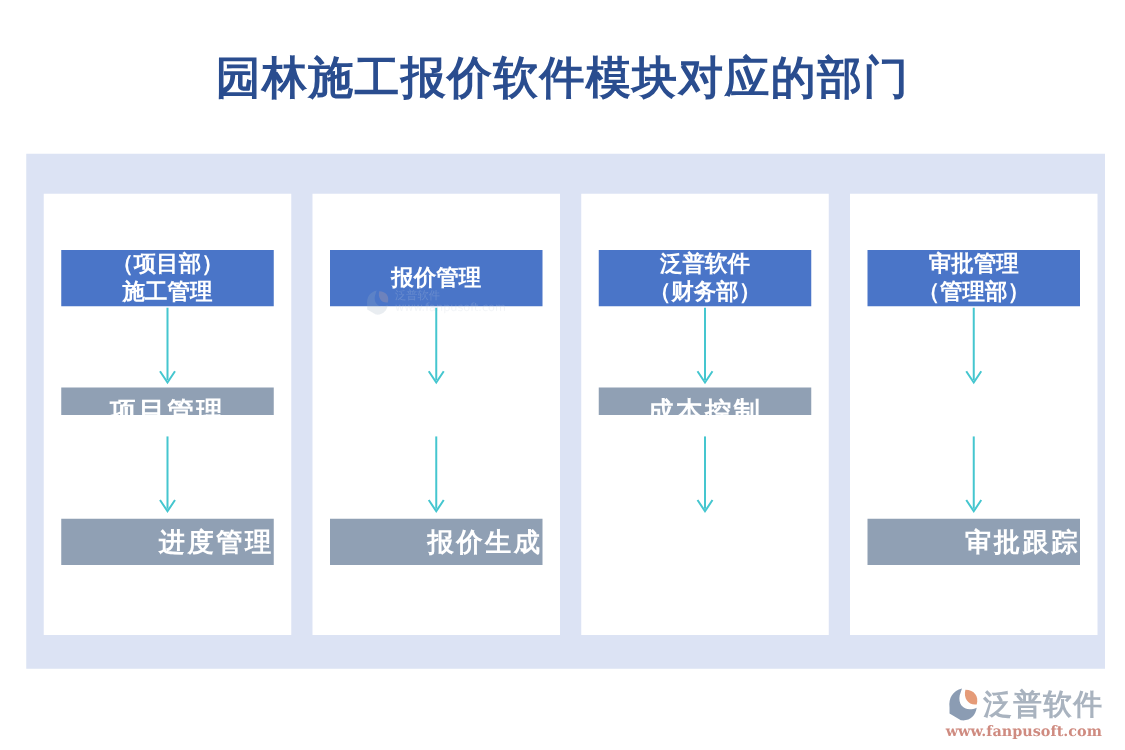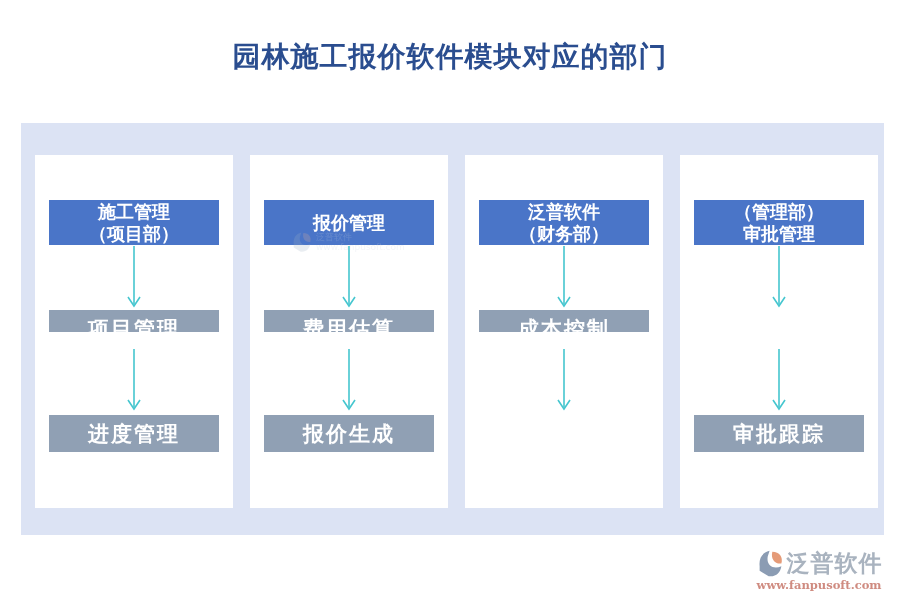--- a/index.html
+++ b/index.html
@@ -5,21 +5,21 @@
   html,body{margin:0;padding:0;}
   body{
     width:900px;height:600px;position:relative;overflow:hidden;
     background:#ffffff;
     font-family:"DejaVu Sans","Liberation Sans",sans-serif;
   }
   .title{
     position:absolute;top:38px;left:0;width:900px;
     text-align:center;
     font-family:"DejaVu Serif","Liberation Serif",serif;
-    font-weight:bold;font-size:28px;letter-spacing:1px;
+    font-weight:bold;font-size:36px;letter-spacing:1px;
     color:var(--title,#2a4d8f);
   }
   .backdrop{
     position:absolute;left:21px;top:123px;width:863px;height:412px;
     background:var(--backdrop,#dce3f4);
   }
   .panel{
     position:absolute;top:155px;width:198px;height:353px;background:#ffffff;
   }
   .panel.p1{left:35px;} .panel.p2{left:250px;} .panel.p3{left:465px;} .panel.p4{left:680px;}
@@ -38,21 +38,21 @@
   .arrow.a1{top:91px;} .arrow.a2{top:194px;}
   .arrow svg{display:block;}
   .gbox{
     position:absolute;left:14px;width:170px;
     background:var(--graybox,#90a0b4);
     color:#ffffff;text-align:center;
     font-family:"DejaVu Serif","Liberation Serif",serif;
     font-weight:bold;font-size:21px;letter-spacing:2px;
   }
   .gbox.b1{top:155px;height:22px;line-height:38px;}
-  .gbox.b2{top:260px;height:37px;line-height:37px;}
+  .gbox.b2{top:260px;height:37px;line-height:37px;text-align:right;}
   .footer{
     position:absolute;top:548px;right:6px;width:150px;text-align:center;
   }
   .footer .row{display:flex;align-items:center;justify-content:center;gap:2px;}
   .brand{
     font-family:"DejaVu Serif","Liberation Serif",serif;
     font-weight:bold;font-size:23px;letter-spacing:1px;
     color:var(--brand,#a9b3bf);
   }
   .url{
@@ -72,22 +72,22 @@
 </style>
 </head>
 <body>
 
 <div class="title">园林施工报价软件模块对应的部门</div>
 
 <div class="backdrop"></div>
 
 <div class="panel p1">
   <div class="hdr">
+    <div>（项目部）</div>
     <div>施工管理</div>
-    <div>（项目部）</div>
   </div>
   <div class="arrow a1">
     <svg width="16" height="64" viewBox="0 0 16 64">
         <line x1="8" y1="0" x2="8" y2="58" stroke="#45c6cf" stroke-width="1.6"></line>
         <polyline points="2,51 8,60 14,51" fill="none" stroke="#45c6cf" stroke-width="1.6"></polyline>
       </svg>
   </div>
   <div class="gbox b1">项目管理</div>
   <div class="arrow a2">
     <svg width="16" height="64" viewBox="0 0 16 64">
@@ -101,21 +101,20 @@
 <div class="panel p2">
   <div class="hdr">
     <div>报价管理</div>
   </div>
   <div class="arrow a1">
     <svg width="16" height="64" viewBox="0 0 16 64">
         <line x1="8" y1="0" x2="8" y2="58" stroke="#45c6cf" stroke-width="1.6"></line>
         <polyline points="2,51 8,60 14,51" fill="none" stroke="#45c6cf" stroke-width="1.6"></polyline>
       </svg>
   </div>
-  <div class="gbox b1">费用估算</div>
   <div class="arrow a2">
     <svg width="16" height="64" viewBox="0 0 16 64">
         <line x1="8" y1="0" x2="8" y2="58" stroke="#45c6cf" stroke-width="1.6"></line>
         <polyline points="2,51 8,60 14,51" fill="none" stroke="#45c6cf" stroke-width="1.6"></polyline>
       </svg>
   </div>
   <div class="gbox b2">报价生成</div>
 </div>
 
 <div class="panel p3">
@@ -133,22 +132,22 @@
   <div class="arrow a2">
     <svg width="16" height="64" viewBox="0 0 16 64">
         <line x1="8" y1="0" x2="8" y2="58" stroke="#45c6cf" stroke-width="1.6"></line>
         <polyline points="2,51 8,60 14,51" fill="none" stroke="#45c6cf" stroke-width="1.6"></polyline>
       </svg>
   </div>
 </div>
 
 <div class="panel p4">
   <div class="hdr">
+    <div>审批管理</div>
     <div>（管理部）</div>
-    <div>审批管理</div>
   </div>
   <div class="arrow a1">
     <svg width="16" height="64" viewBox="0 0 16 64">
         <line x1="8" y1="0" x2="8" y2="58" stroke="#45c6cf" stroke-width="1.6"></line>
         <polyline points="2,51 8,60 14,51" fill="none" stroke="#45c6cf" stroke-width="1.6"></polyline>
       </svg>
   </div>
   <div class="arrow a2">
     <svg width="16" height="64" viewBox="0 0 16 64">
         <line x1="8" y1="0" x2="8" y2="58" stroke="#45c6cf" stroke-width="1.6"></line>

